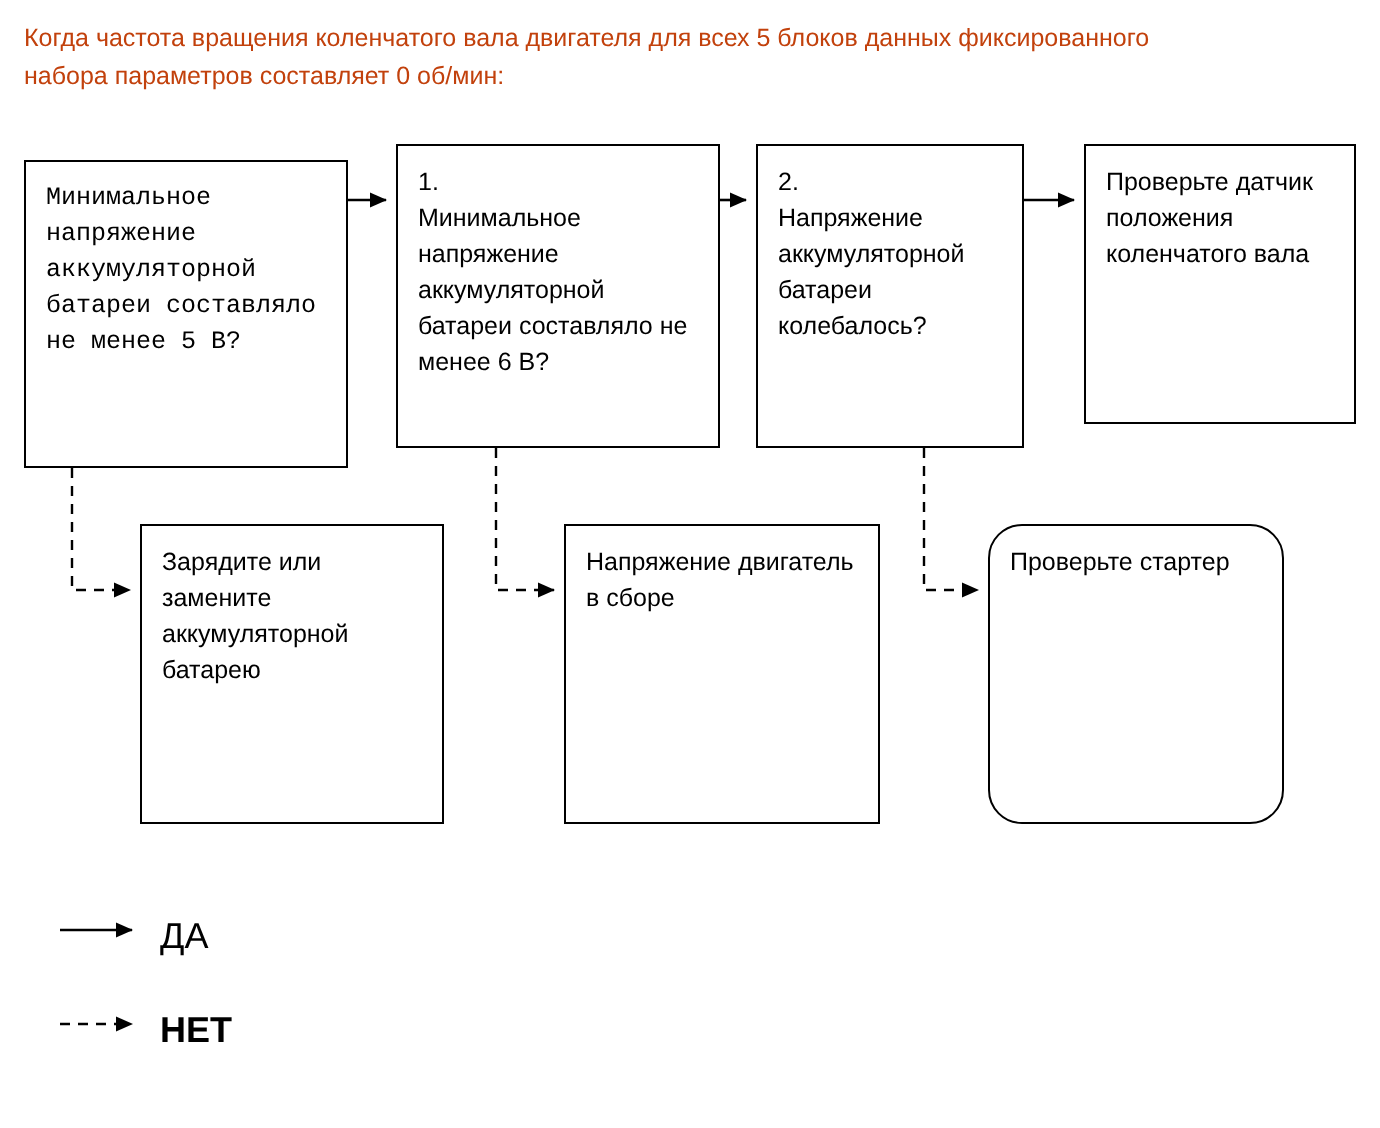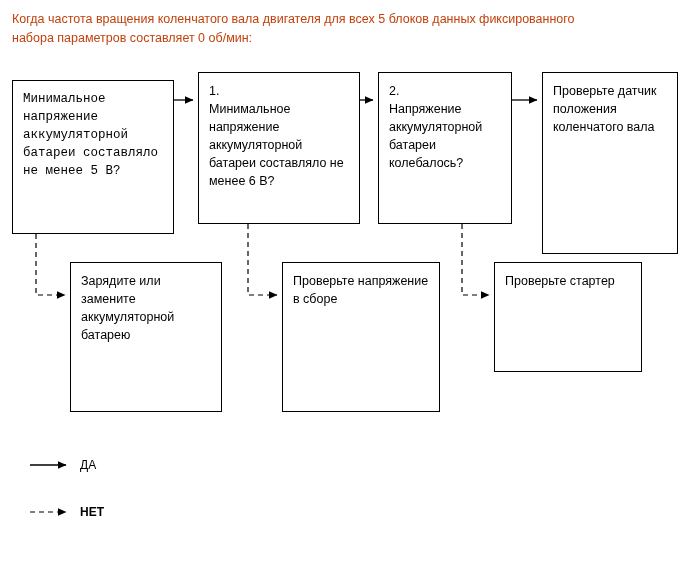--- a/index.html
+++ b/index.html
@@ -39,21 +39,21 @@
     padding: 9px 10px;
   }
   .box .num {
     display: block;
   }
   .box .txt {
     display: block;
   }
   .legend-label {
     position: absolute;
-    font-size: 12px;
+    font-size: 18px;
   }
   svg.lines {
     position: absolute;
     left: 0;
     top: 0;
     width: 690px;
     height: 564px;
     overflow: visible;
   }
 </style>
@@ -98,36 +98,36 @@
   <div class="box" style="left:198px; top:72px; width:162px; height:152px;">
     <span class="num">1.</span>
     <span class="txt">Минимальное напряжение аккумуляторной батареи составляло не менее 6 В?</span>
   </div>
 
   <div class="box" style="left:378px; top:72px; width:134px; height:152px;">
     <span class="num">2.</span>
     <span class="txt">Напряжение аккумуляторной батареи колебалось?</span>
   </div>
 
-  <div class="box" style="left:542px; top:72px; width:136px; height:182px;">
+  <div class="box" style="left:542px; top:72px; width:136px; height:140px;">
     <span class="num"></span>
     <span class="txt">Проверьте датчик положения коленчатого вала</span>
   </div>
 
   <div class="box" style="left:70px; top:262px; width:152px; height:150px;">
     <span class="num"></span>
     <span class="txt">Зарядите или замените аккумуляторной батарею</span>
   </div>
 
   <div class="box" style="left:282px; top:262px; width:158px; height:150px;">
     <span class="num"></span>
-    <span class="txt">Проверьте напряжение в сборе</span>
+    <span class="txt">Напряжение двигатель в сборе</span>
   </div>
 
-  <div class="box" style="left:494px; top:262px; width:148px; height:110px;">
+  <div class="box" style="left:494px; top:262px; width:148px; height:150px;border-radius:17px;">
     <span class="num"></span>
     <span class="txt">Проверьте стартер</span>
   </div>
 
   <div class="legend-label" style="left:80px; top:458px;">ДА</div>
   <div class="legend-label" style="left:80px; top:505px;font-weight:bold;">НЕТ</div>
 
 </div>
 
 </body></html>

